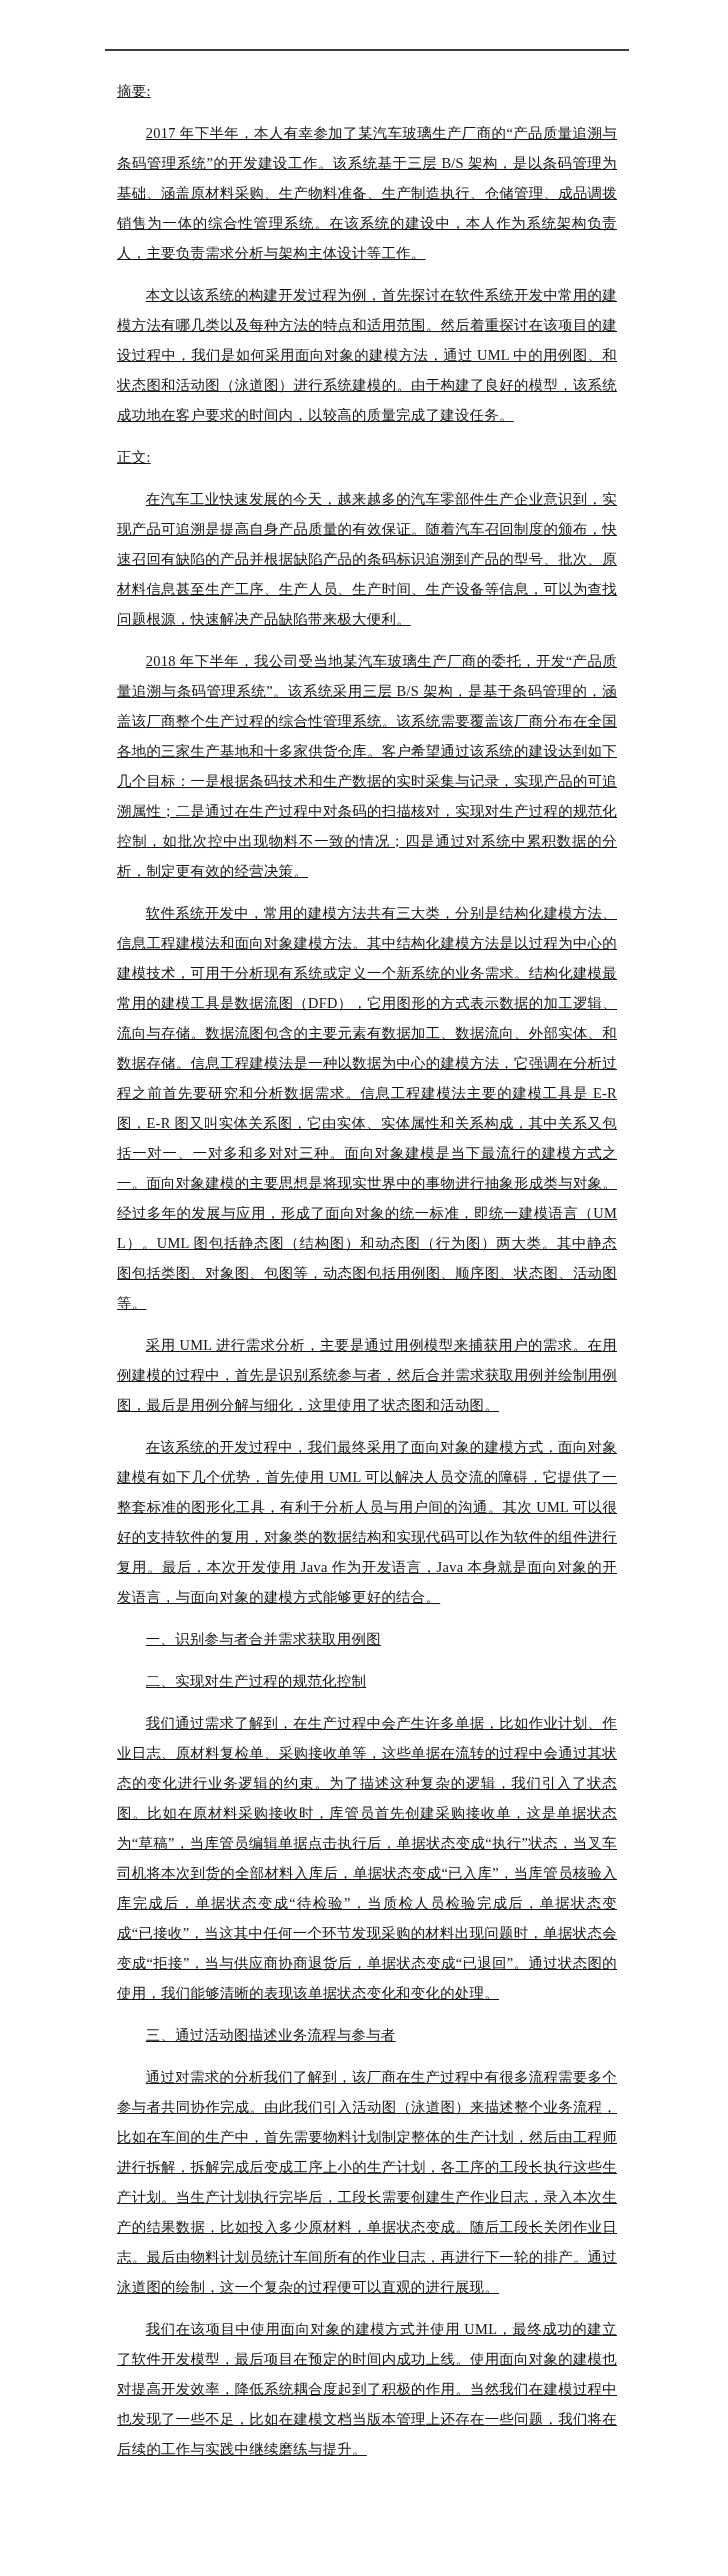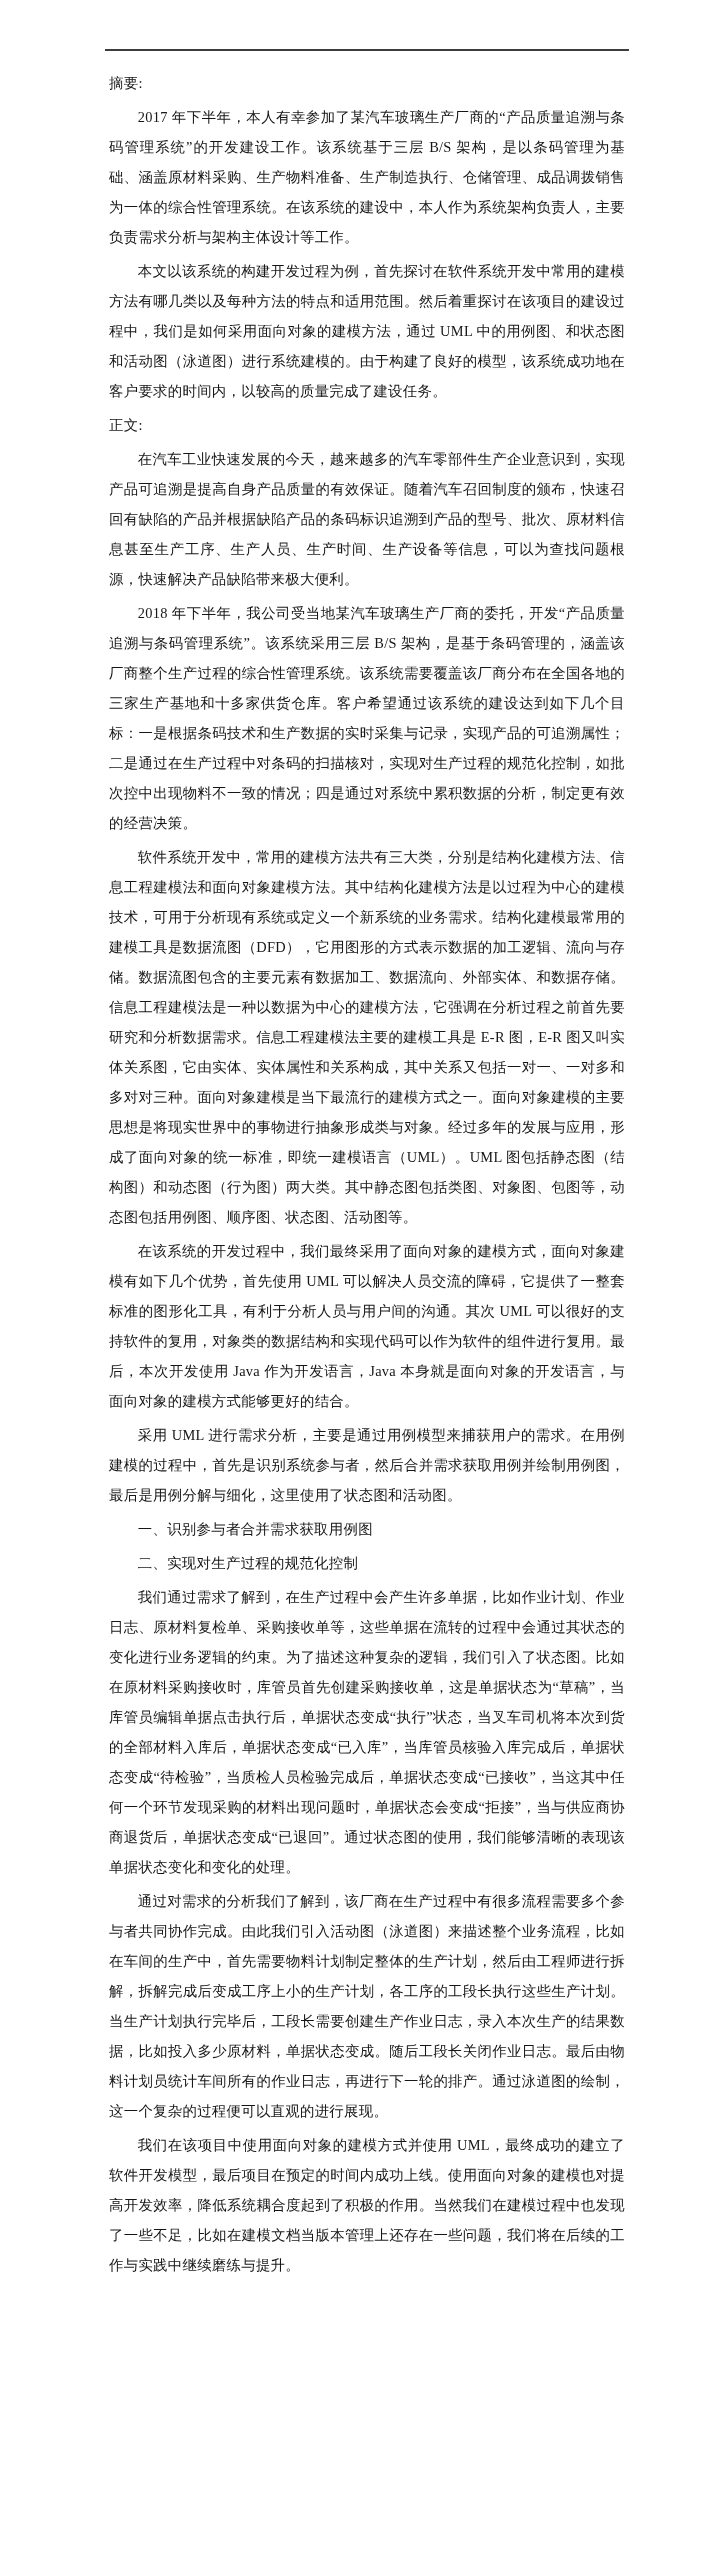--- a/index.html
+++ b/index.html
@@ -27,45 +27,47 @@
     left: 105px;
     top: 64px;
     width: 524px;
     font-family: "Liberation Serif", "DejaVu Serif", serif;
     font-size: 14.4px;
     color: #161616;
     text-align: justify;
     letter-spacing: 0.3px;
   }
   .doc p {
-    margin: 4px;
+    margin: 12px;
     padding: 0;
     line-height: 30px;
     text-indent: 2em;
     word-break: break-all;
+    text-decoration: underline;
   }
   .doc p.section-label {
     text-indent: 0;
   }
 </style>
 </head>
 <body>
 
 <div class="page">
   <div class="header-rule"></div>
   <div class="doc" id="doc-body">
       <p class="section-label">摘要:</p>
       <p class="para">2017 年下半年，本人有幸参加了某汽车玻璃生产厂商的“产品质量追溯与条码管理系统”的开发建设工作。该系统基于三层 B/S 架构，是以条码管理为基础、涵盖原材料采购、生产物料准备、生产制造执行、仓储管理、成品调拨销售为一体的综合性管理系统。在该系统的建设中，本人作为系统架构负责人，主要负责需求分析与架构主体设计等工作。</p>
       <p class="para">本文以该系统的构建开发过程为例，首先探讨在软件系统开发中常用的建模方法有哪几类以及每种方法的特点和适用范围。然后着重探讨在该项目的建设过程中，我们是如何采用面向对象的建模方法，通过 UML 中的用例图、和状态图和活动图（泳道图）进行系统建模的。由于构建了良好的模型，该系统成功地在客户要求的时间内，以较高的质量完成了建设任务。</p>
       <p class="section-label">正文:</p>
       <p class="para">在汽车工业快速发展的今天，越来越多的汽车零部件生产企业意识到，实现产品可追溯是提高自身产品质量的有效保证。随着汽车召回制度的颁布，快速召回有缺陷的产品并根据缺陷产品的条码标识追溯到产品的型号、批次、原材料信息甚至生产工序、生产人员、生产时间、生产设备等信息，可以为查找问题根源，快速解决产品缺陷带来极大便利。</p>
       <p class="para">2018 年下半年，我公司受当地某汽车玻璃生产厂商的委托，开发“产品质量追溯与条码管理系统”。该系统采用三层 B/S 架构，是基于条码管理的，涵盖该厂商整个生产过程的综合性管理系统。该系统需要覆盖该厂商分布在全国各地的三家生产基地和十多家供货仓库。客户希望通过该系统的建设达到如下几个目标：一是根据条码技术和生产数据的实时采集与记录，实现产品的可追溯属性；二是通过在生产过程中对条码的扫描核对，实现对生产过程的规范化控制，如批次控中出现物料不一致的情况；四是通过对系统中累积数据的分析，制定更有效的经营决策。</p>
       <p class="para">软件系统开发中，常用的建模方法共有三大类，分别是结构化建模方法、信息工程建模法和面向对象建模方法。其中结构化建模方法是以过程为中心的建模技术，可用于分析现有系统或定义一个新系统的业务需求。结构化建模最常用的建模工具是数据流图（DFD），它用图形的方式表示数据的加工逻辑、流向与存储。数据流图包含的主要元素有数据加工、数据流向、外部实体、和数据存储。信息工程建模法是一种以数据为中心的建模方法，它强调在分析过程之前首先要研究和分析数据需求。信息工程建模法主要的建模工具是 E-R 图，E-R 图又叫实体关系图，它由实体、实体属性和关系构成，其中关系又包括一对一、一对多和多对对三种。面向对象建模是当下最流行的建模方式之一。面向对象建模的主要思想是将现实世界中的事物进行抽象形成类与对象。经过多年的发展与应用，形成了面向对象的统一标准，即统一建模语言（UML）。UML 图包括静态图（结构图）和动态图（行为图）两大类。其中静态图包括类图、对象图、包图等，动态图包括用例图、顺序图、状态图、活动图等。</p>
+      <p class="para">采用 UML 进行需求分析，主要是通过用例模型来捕获用户的需求。在用例建模的过程中，首先是识别系统参与者，然后合并需求获取用例并绘制用例图，最后是用例分解与细化，这里使用了状态图和活动图。</p>
       <p class="para">在该系统的开发过程中，我们最终采用了面向对象的建模方式，面向对象建模有如下几个优势，首先使用 UML 可以解决人员交流的障碍，它提供了一整套标准的图形化工具，有利于分析人员与用户间的沟通。其次 UML 可以很好的支持软件的复用，对象类的数据结构和实现代码可以作为软件的组件进行复用。最后，本次开发使用 Java 作为开发语言，Java 本身就是面向对象的开发语言，与面向对象的建模方式能够更好的结合。</p>
-      <p class="para">采用 UML 进行需求分析，主要是通过用例模型来捕获用户的需求。在用例建模的过程中，首先是识别系统参与者，然后合并需求获取用例并绘制用例图，最后是用例分解与细化，这里使用了状态图和活动图。</p>
       <p class="heading">一、识别参与者合并需求获取用例图</p>
       <p class="heading">二、实现对生产过程的规范化控制</p>
       <p class="para">我们通过需求了解到，在生产过程中会产生许多单据，比如作业计划、作业日志、原材料复检单、采购接收单等，这些单据在流转的过程中会通过其状态的变化进行业务逻辑的约束。为了描述这种复杂的逻辑，我们引入了状态图。比如在原材料采购接收时，库管员首先创建采购接收单，这是单据状态为“草稿”，当库管员编辑单据点击执行后，单据状态变成“执行”状态，当叉车司机将本次到货的全部材料入库后，单据状态变成“已入库”，当库管员核验入库完成后，单据状态变成“待检验”，当质检人员检验完成后，单据状态变成“已接收”，当这其中任何一个环节发现采购的材料出现问题时，单据状态会变成“拒接”，当与供应商协商退货后，单据状态变成“已退回”。通过状态图的使用，我们能够清晰的表现该单据状态变化和变化的处理。</p>
+      <p class="heading">三、通过活动图描述业务流程与参与者</p>
       <p class="para">通过对需求的分析我们了解到，该厂商在生产过程中有很多流程需要多个参与者共同协作完成。由此我们引入活动图（泳道图）来描述整个业务流程，比如在车间的生产中，首先需要物料计划制定整体的生产计划，然后由工程师进行拆解，拆解完成后变成工序上小的生产计划，各工序的工段长执行这些生产计划。当生产计划执行完毕后，工段长需要创建生产作业日志，录入本次生产的结果数据，比如投入多少原材料，单据状态变成。随后工段长关闭作业日志。最后由物料计划员统计车间所有的作业日志，再进行下一轮的排产。通过泳道图的绘制，这一个复杂的过程便可以直观的进行展现。</p>
       <p class="para">我们在该项目中使用面向对象的建模方式并使用 UML，最终成功的建立了软件开发模型，最后项目在预定的时间内成功上线。使用面向对象的建模也对提高开发效率，降低系统耦合度起到了积极的作用。当然我们在建模过程中也发现了一些不足，比如在建模文档当版本管理上还存在一些问题，我们将在后续的工作与实践中继续磨练与提升。</p>
     </div>
 </div>
 
 
 </body></html>

